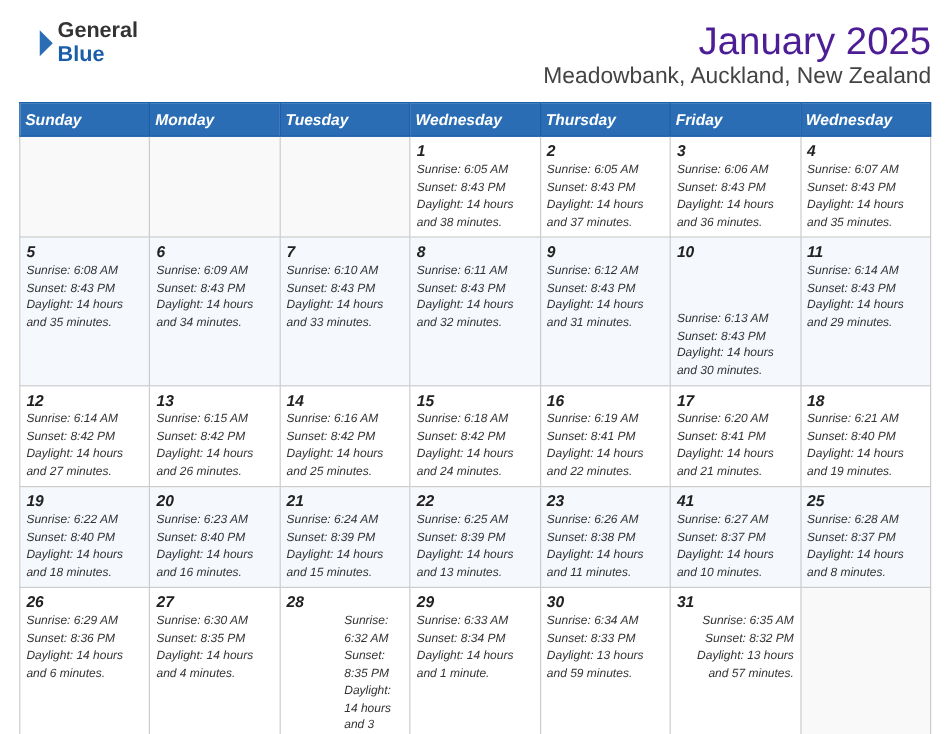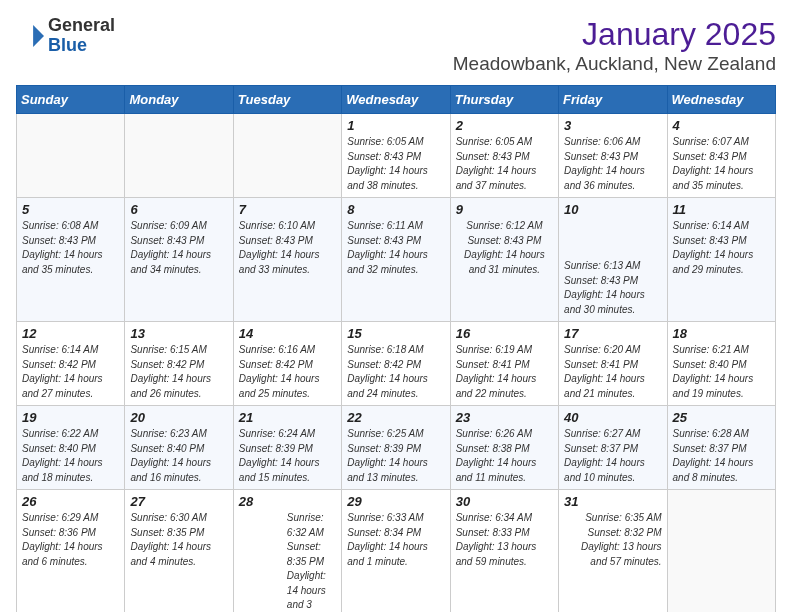--- a/index.html
+++ b/index.html
@@ -180,21 +180,21 @@
         </td>
         <td>
           <div class="day-number">8</div>
           <div class="day-info" style="white-space: pre-line;">Sunrise: 6:11 AM
 Sunset: 8:43 PM
 Daylight: 14 hours
 and 32 minutes.</div>
         </td>
         <td>
           <div class="day-number">9</div>
-          <div class="day-info" style="white-space: pre-line; text-align: center;">Sunrise: 6:12 AM
+          <div class="day-info" style="white-space: pre-line;">Sunrise: 6:12 AM
 Sunset: 8:43 PM
 Daylight: 14 hours
 and 31 minutes.</div>
         </td>
         <td>
           <div class="day-number">10</div>
           <div class="day-info" style="white-space: pre-line; margin-top: 42px;">Sunrise: 6:13 AM
 Sunset: 8:43 PM
 Daylight: 14 hours
 and 30 minutes.</div>
@@ -288,21 +288,21 @@
 and 13 minutes.</div>
         </td>
         <td>
           <div class="day-number">23</div>
           <div class="day-info" style="white-space: pre-line;">Sunrise: 6:26 AM
 Sunset: 8:38 PM
 Daylight: 14 hours
 and 11 minutes.</div>
         </td>
         <td>
-          <div class="day-number">40</div>
+          <div class="day-number">41</div>
           <div class="day-info" style="white-space: pre-line;">Sunrise: 6:27 AM
 Sunset: 8:37 PM
 Daylight: 14 hours
 and 10 minutes.</div>
         </td>
         <td>
           <div class="day-number">25</div>
           <div class="day-info" style="white-space: pre-line;">Sunrise: 6:28 AM
 Sunset: 8:37 PM
 Daylight: 14 hours

